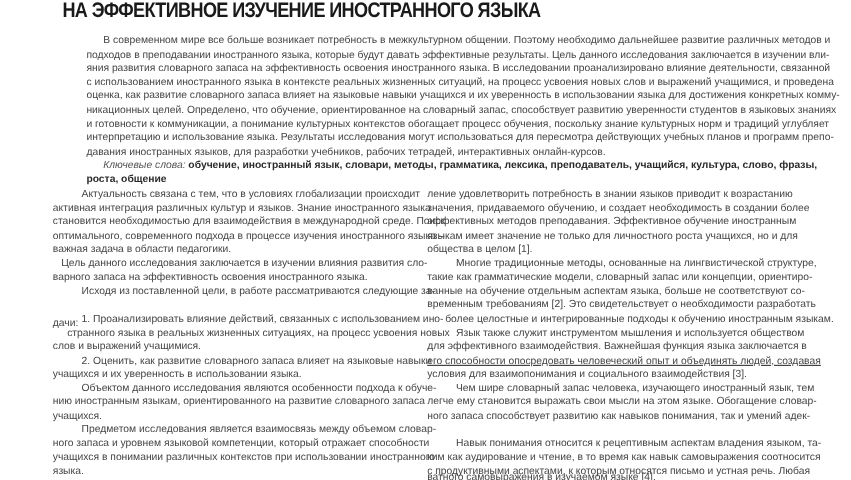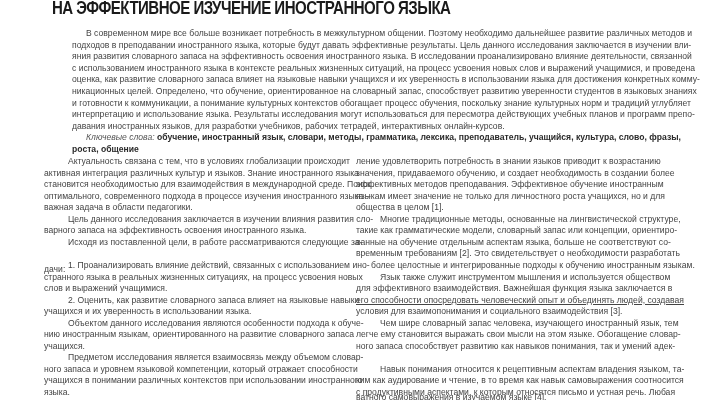--- a/index.html
+++ b/index.html
@@ -27,26 +27,26 @@
     <div class="line" style="left: 72px; top: 120.8px; text-align: right;">давания иностранных языков, для разработки учебников, рабочих тетрадей, интерактивных онлайн-курсов.</div>
     <div class="line just" style="left: 86px; top: 132.4px; width: 562px;"><span class="kw-label">Ключевые слова:</span> <span class="kw"> обучение, иностранный язык, словари, методы, грамматика, лексика, преподаватель, учащийся, культура, слово, фразы,</span></div>
     <div class="line kw" style="left: 72px; top: 144px;">роста, общение</div>
   </div>
 <div id="leftcol">
     <div class="line just" style="left: 68px; top: 156px; width: 272px;">Актуальность связана с тем, что в условиях глобализации происходит</div>
     <div class="line just" style="left: 44px; top: 167.55px; width: 296px;">активная интеграция различных культур и языков. Знание иностранного языка</div>
     <div class="line just" style="left: 44px; top: 179.1px; width: 296px;">становится необходимостью для взаимодействия в международной среде. Поиск</div>
     <div class="line just" style="left: 44px; top: 190.65px; width: 296px;">оптимального, современного подхода в процессе изучения иностранного языка –</div>
     <div class="line" style="left: 44px; top: 202.2px;">важная задача в области педагогики.</div>
-    <div class="line just" style="left: 68px; top: 213.75px; width: 272px;">Цель данного исследования заключается в изучении влияния развития сло-</div>
+    <div class="line just" style="left: 51px; top: 213.75px; width: 272px;">Цель данного исследования заключается в изучении влияния развития сло-</div>
     <div class="line" style="left: 44px; top: 225.3px;">варного запаса на эффективность освоения иностранного языка.</div>
     <div class="line just" style="left: 68px; top: 236.85px; width: 272px;">Исходя из поставленной цели, в работе рассматриваются следующие за-</div>
     <div class="line" style="left: 44px; top: 264px;">дачи:</div>
     <div class="line just" style="left: 68px; top: 259.95px; width: 272px;">1.  Проанализировать влияние действий, связанных с использованием ино-</div>
-    <div class="line just" style="left: 44px; top: 271.5px; width: 296px;">странного языка в реальных жизненных ситуациях, на процесс усвоения новых</div>
+    <div class="line just" style="left: 56px; top: 271.5px; width: 296px;">странного языка в реальных жизненных ситуациях, на процесс усвоения новых</div>
     <div class="line" style="left: 44px; top: 283.05px;">слов и выражений учащимися.</div>
     <div class="line just" style="left: 68px; top: 294.6px; width: 272px;">2.  Оценить, как развитие словарного запаса влияет на языковые навыки</div>
     <div class="line" style="left: 44px; top: 306.15px;">учащихся и их уверенность в использовании языка.</div>
     <div class="line just" style="left: 68px; top: 317.7px; width: 272px;">Объектом данного исследования являются особенности подхода к обуче-</div>
     <div class="line just" style="left: 44px; top: 329.25px; width: 296px;">нию иностранным языкам, ориентированного на развитие словарного запаса</div>
     <div class="line" style="left: 44px; top: 340.8px;">учащихся.</div>
     <div class="line just" style="left: 68px; top: 352.35px; width: 272px;">Предметом исследования является взаимосвязь между объемом словар-</div>
     <div class="line just" style="left: 44px; top: 363.9px; width: 296px;">ного запаса и уровнем языковой компетенции, который отражает способности</div>
     <div class="line just" style="left: 44px; top: 375.45px; width: 296px;">учащихся в понимании различных контекстов при использовании иностранного</div>
     <div class="line" style="left: 44px; top: 387px;">языка.</div>

